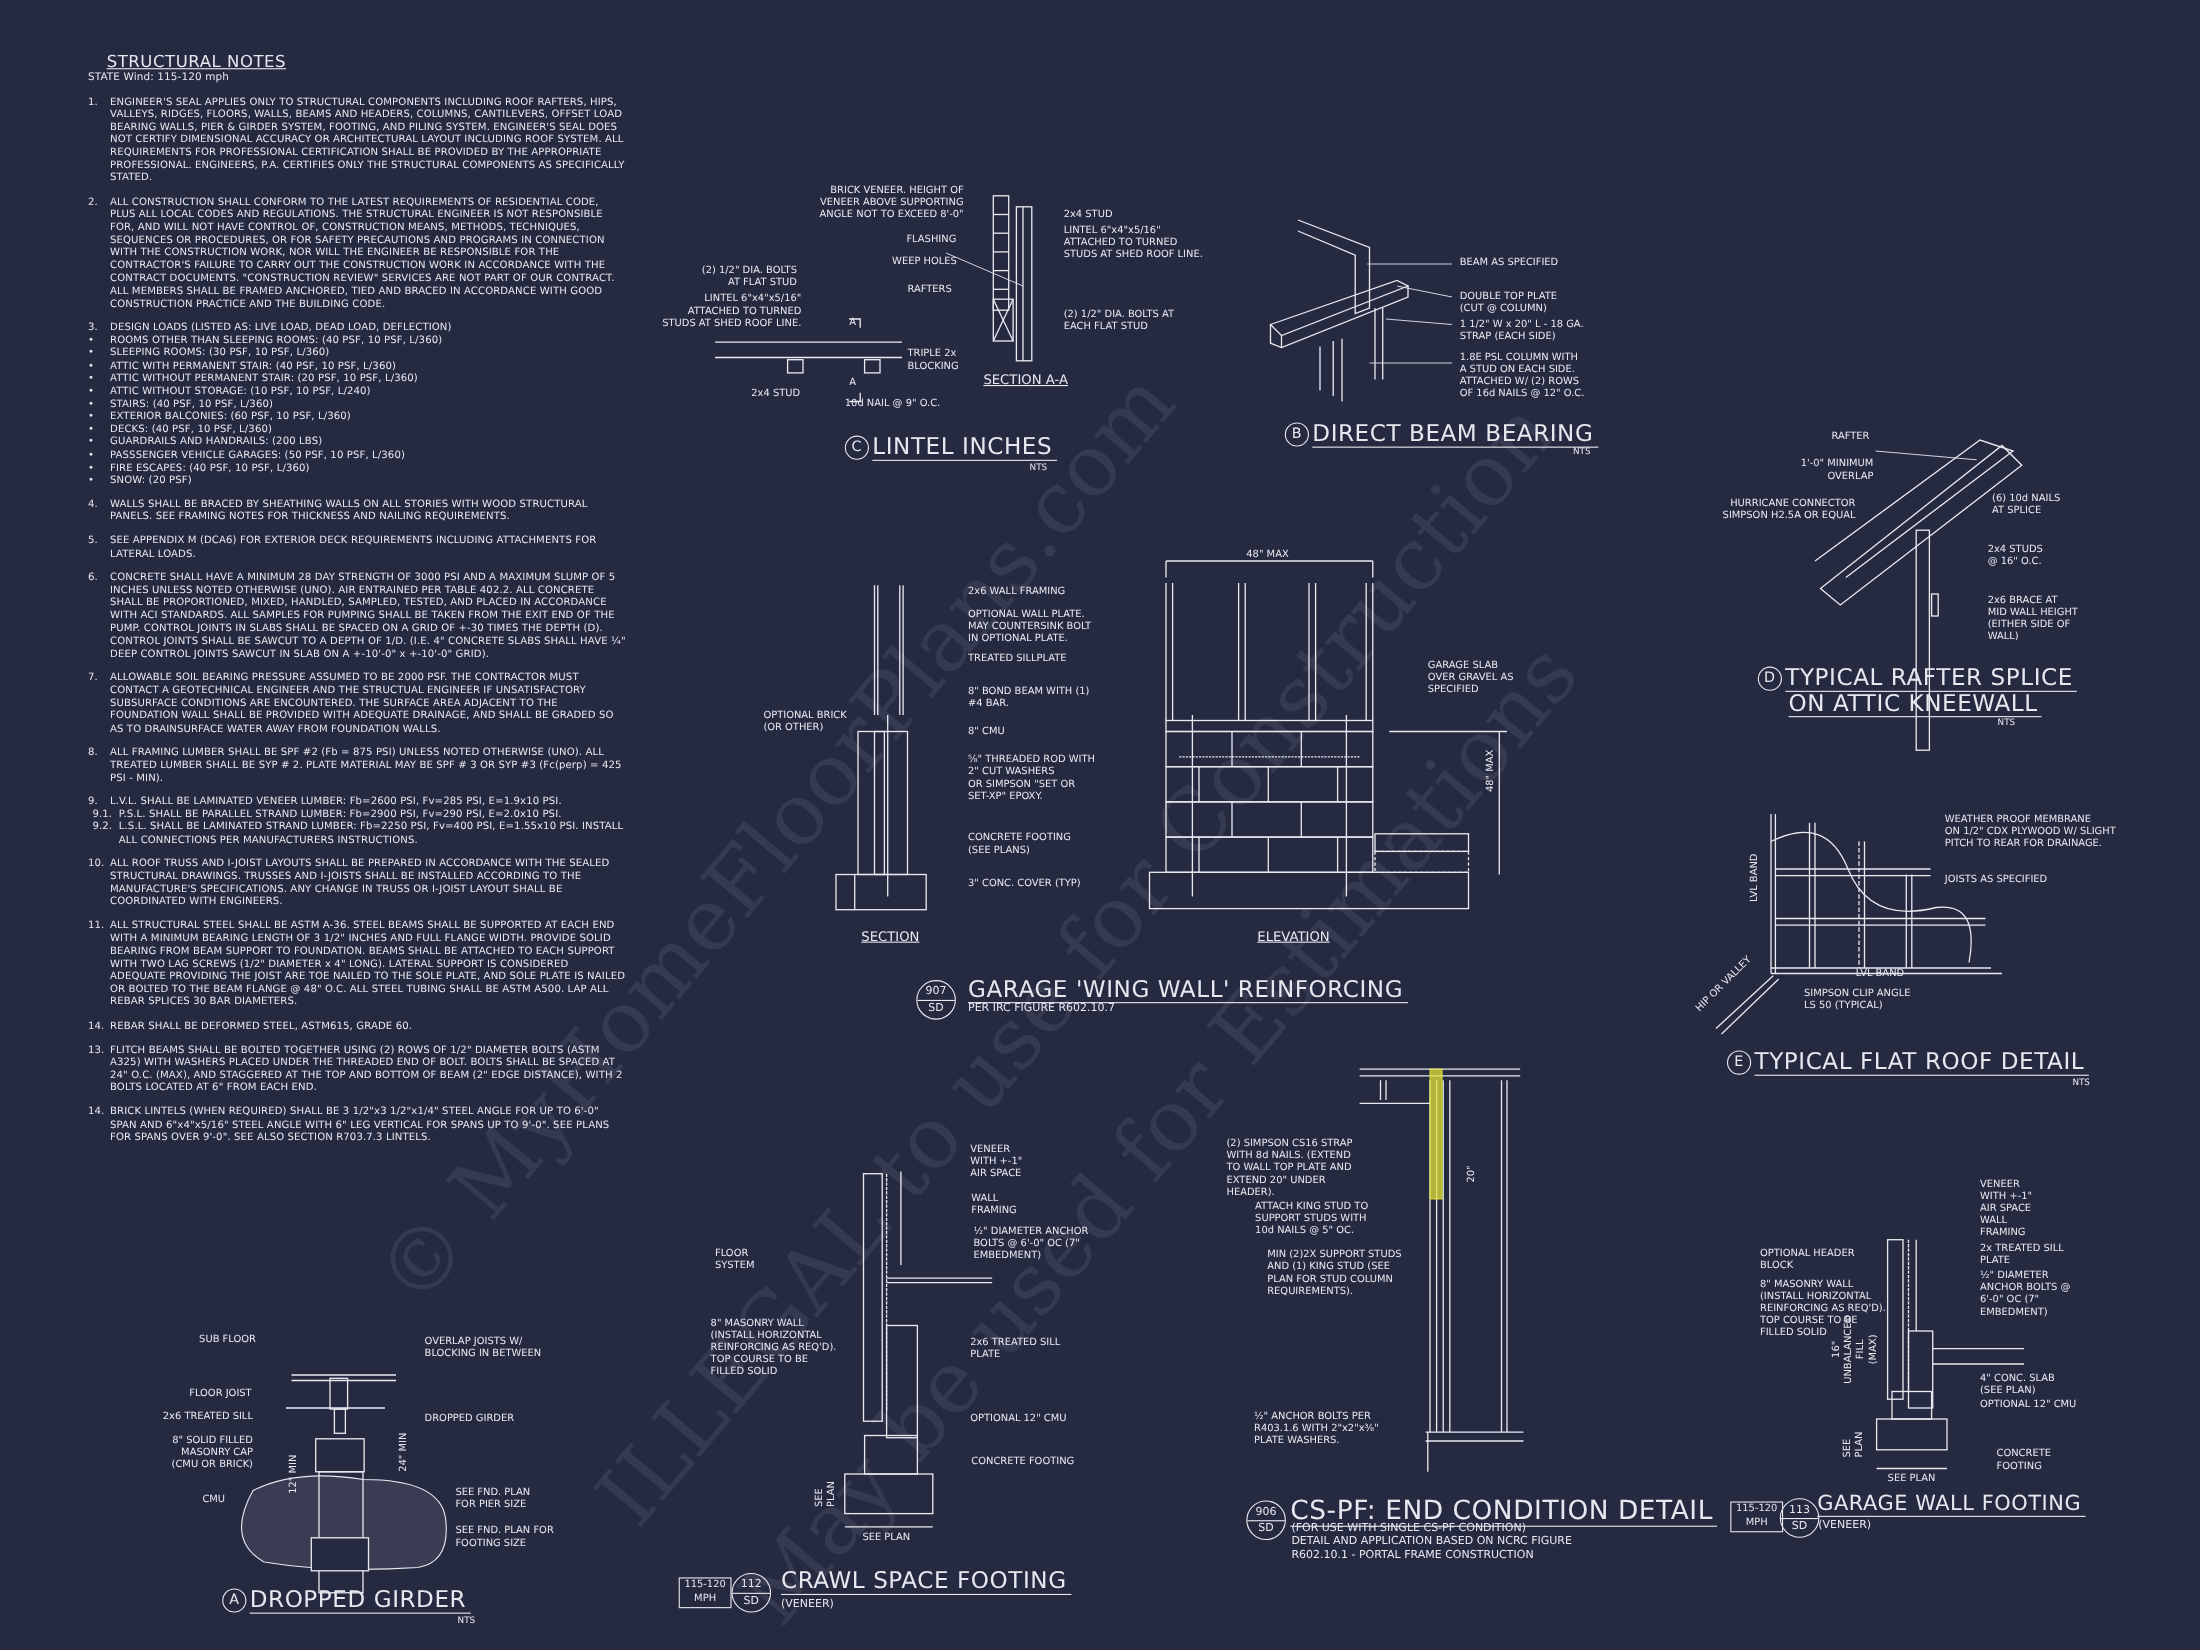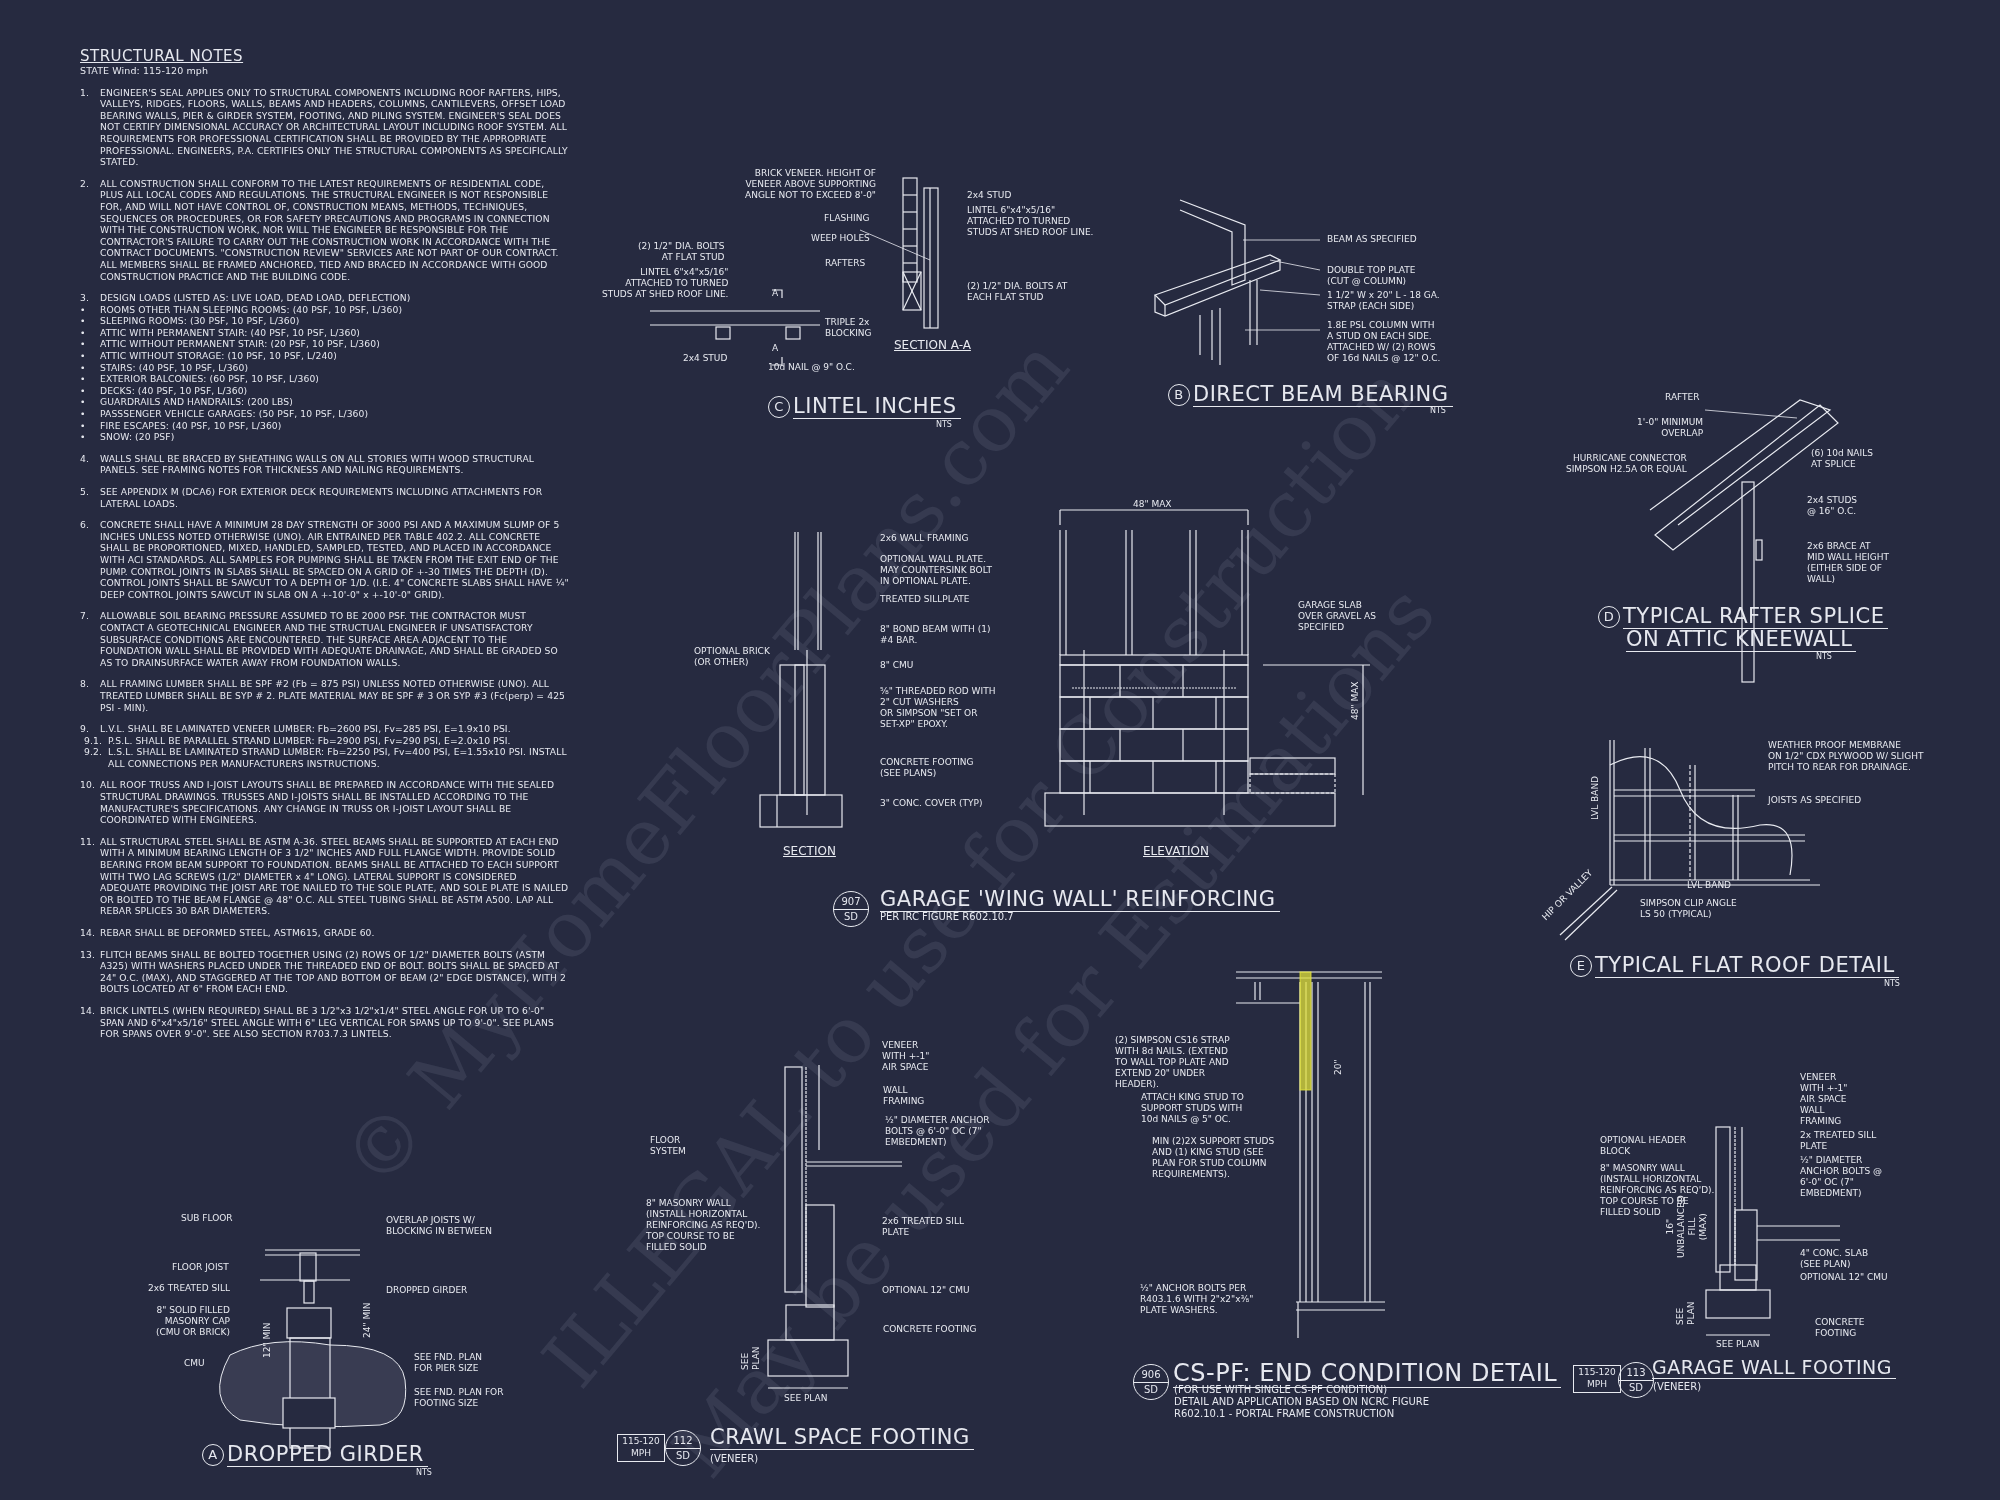--- a/index.html
+++ b/index.html
@@ -1,20 +1,20 @@
 <!DOCTYPE html>
 <html><head>
 <meta charset="utf-8">
 <style>
   html,body{margin:0;padding:0;}
   body{width:2000px;height:1500px;background:#262a40;position:relative;overflow:hidden;
        font-family:"DejaVu Sans","Liberation Sans",sans-serif;color:#e6e8ef;}
   .abs{position:absolute;}
   .notes{left:80px;top:48px;width:490px;font-size:9.2px;line-height:11.6px;letter-spacing:0.1px;}
-  .notes-title{font-size:15px;text-decoration:underline;letter-spacing:0.5px;line-height:17px;}
+  .notes-title{font-size:15px;text-decoration:underline;letter-spacing:0.5px;line-height:17px;margin-left:17px;}
   .notes-sub{font-size:9.5px;margin-bottom:10px;}
   .note{display:flex;margin-bottom:10px;}
   .note .num{width:20px;flex:none;}
   .note .txt{flex:1;}
   .bul{display:flex;margin:0;}
   .bul .num{width:20px;flex:none;}
   .sub-note{display:flex;}
   .sub-note .num{width:28px;flex:none;padding-left:0px;}
   .label{font-size:9px;line-height:11px;white-space:pre;color:#e8eaf0;}
   .ttl{font-size:21px;letter-spacing:0.5px;line-height:22px;white-space:nowrap;}

